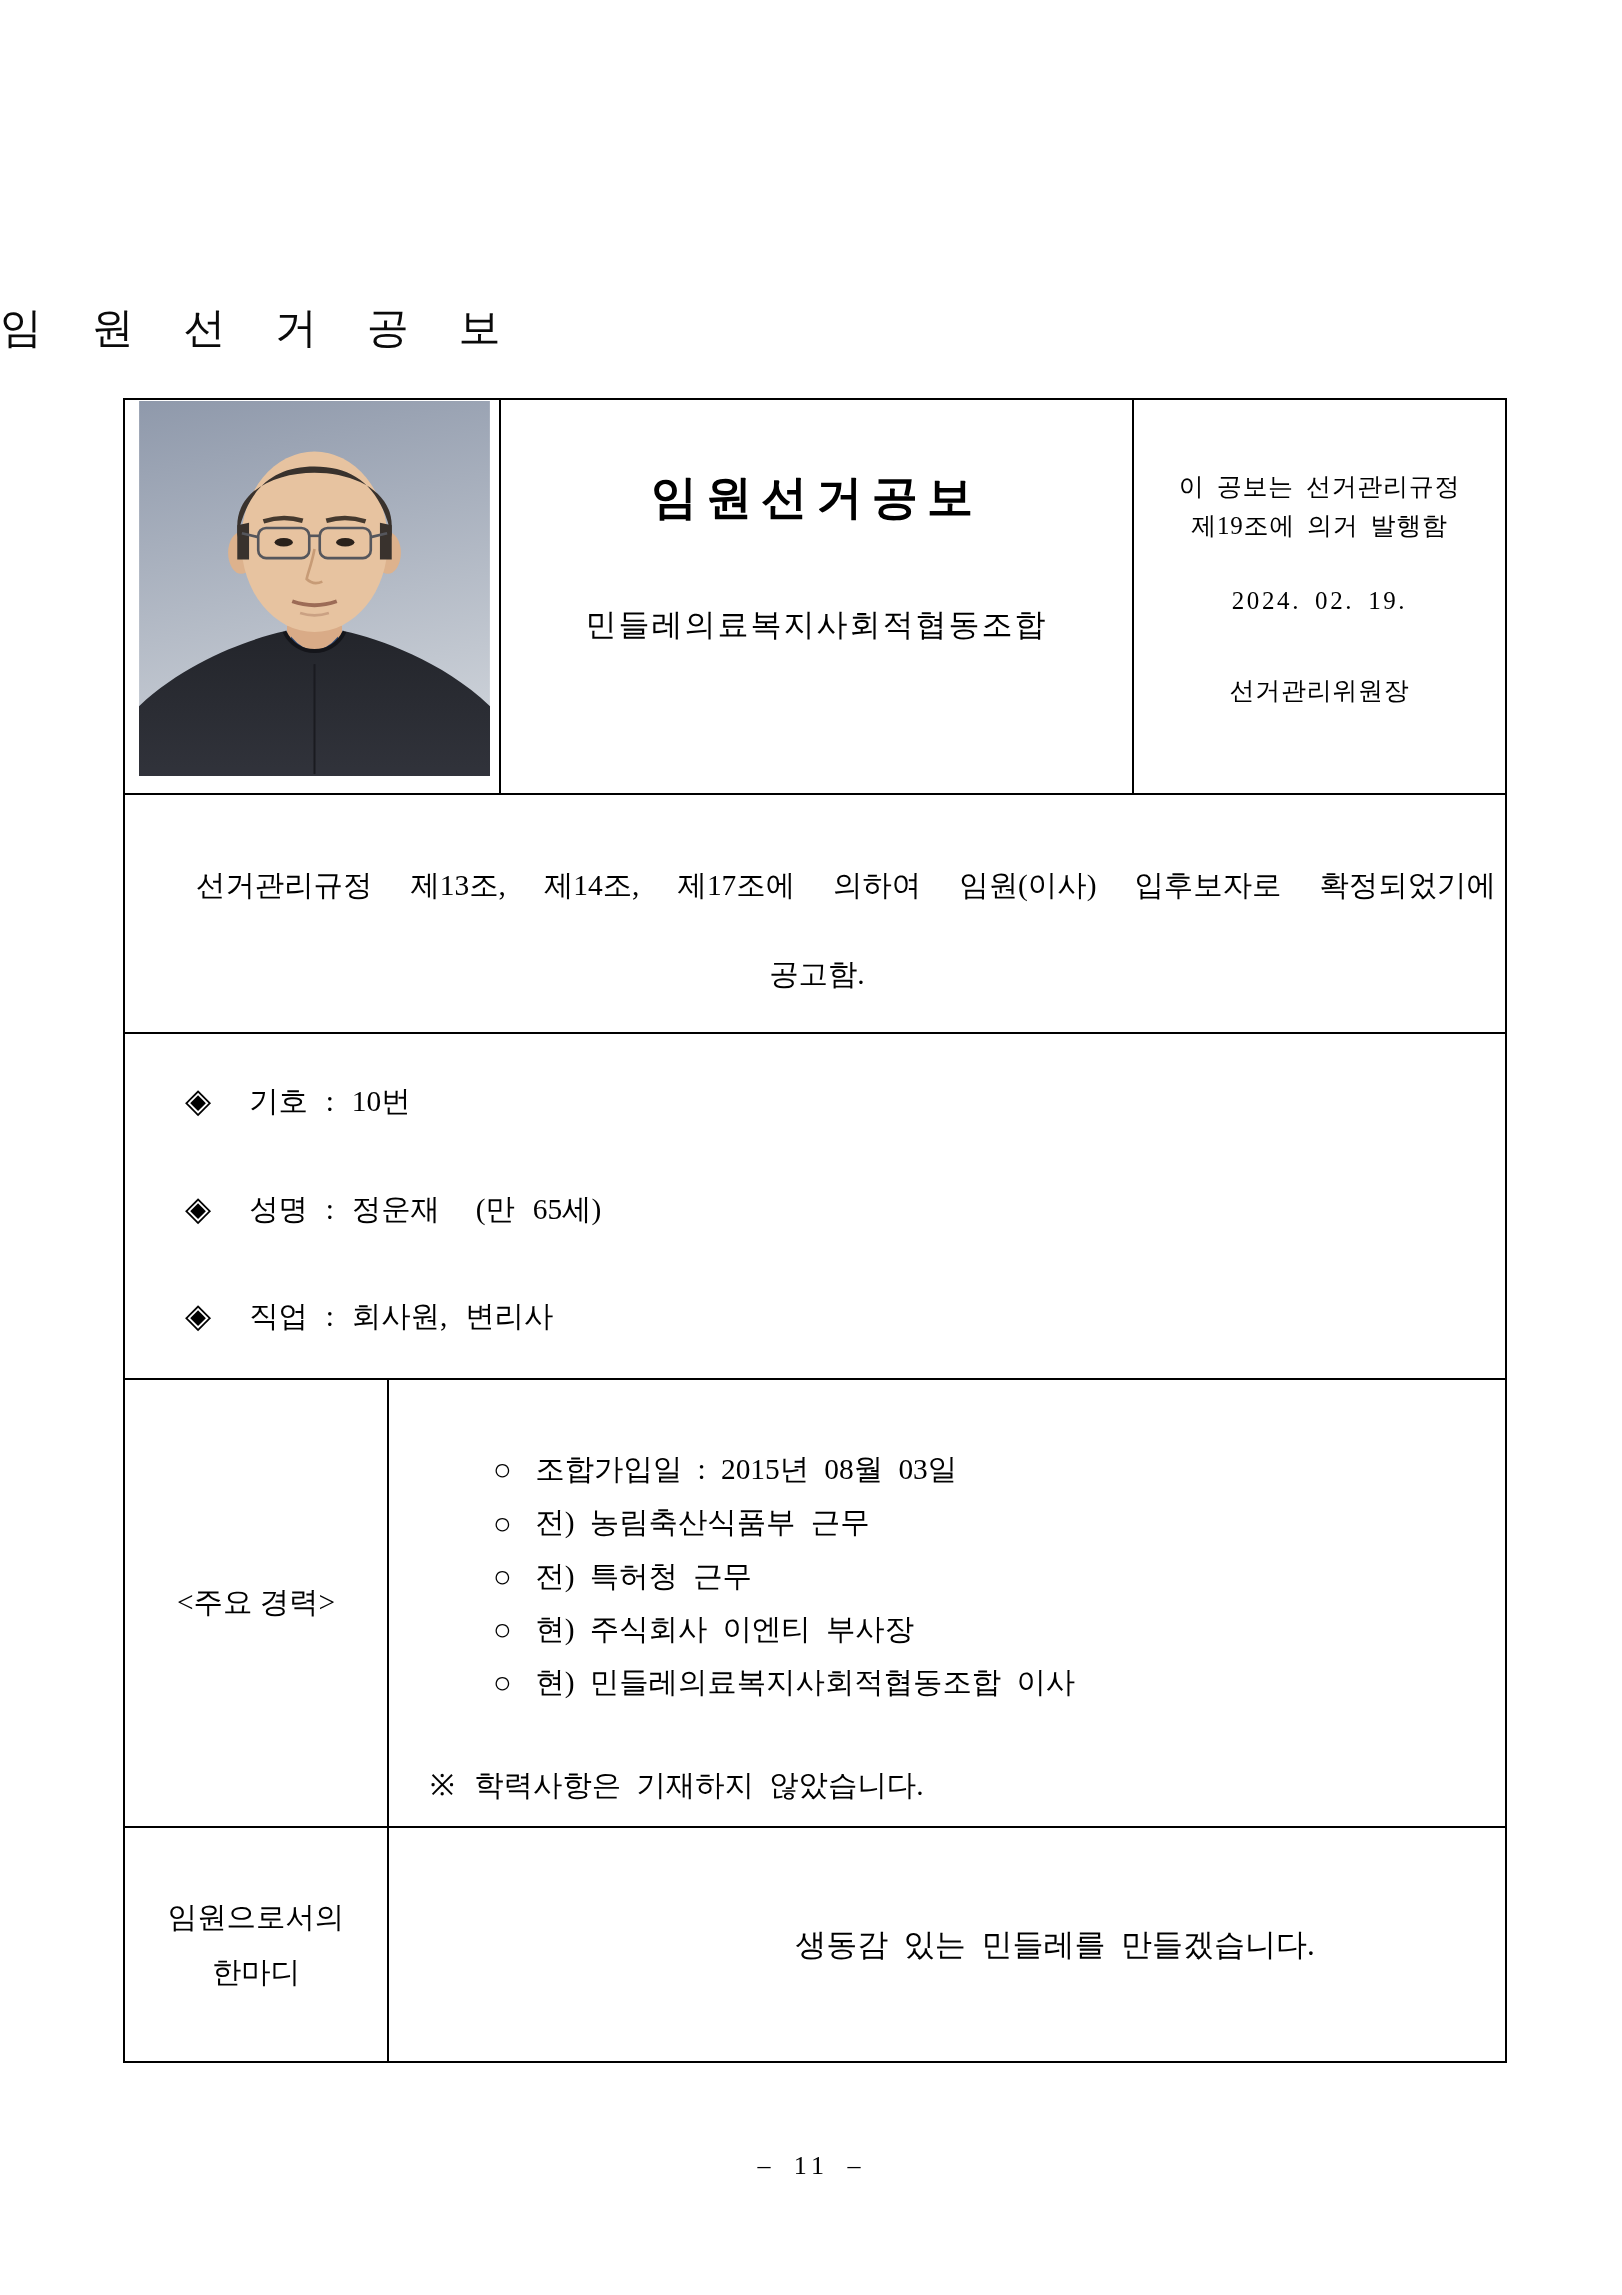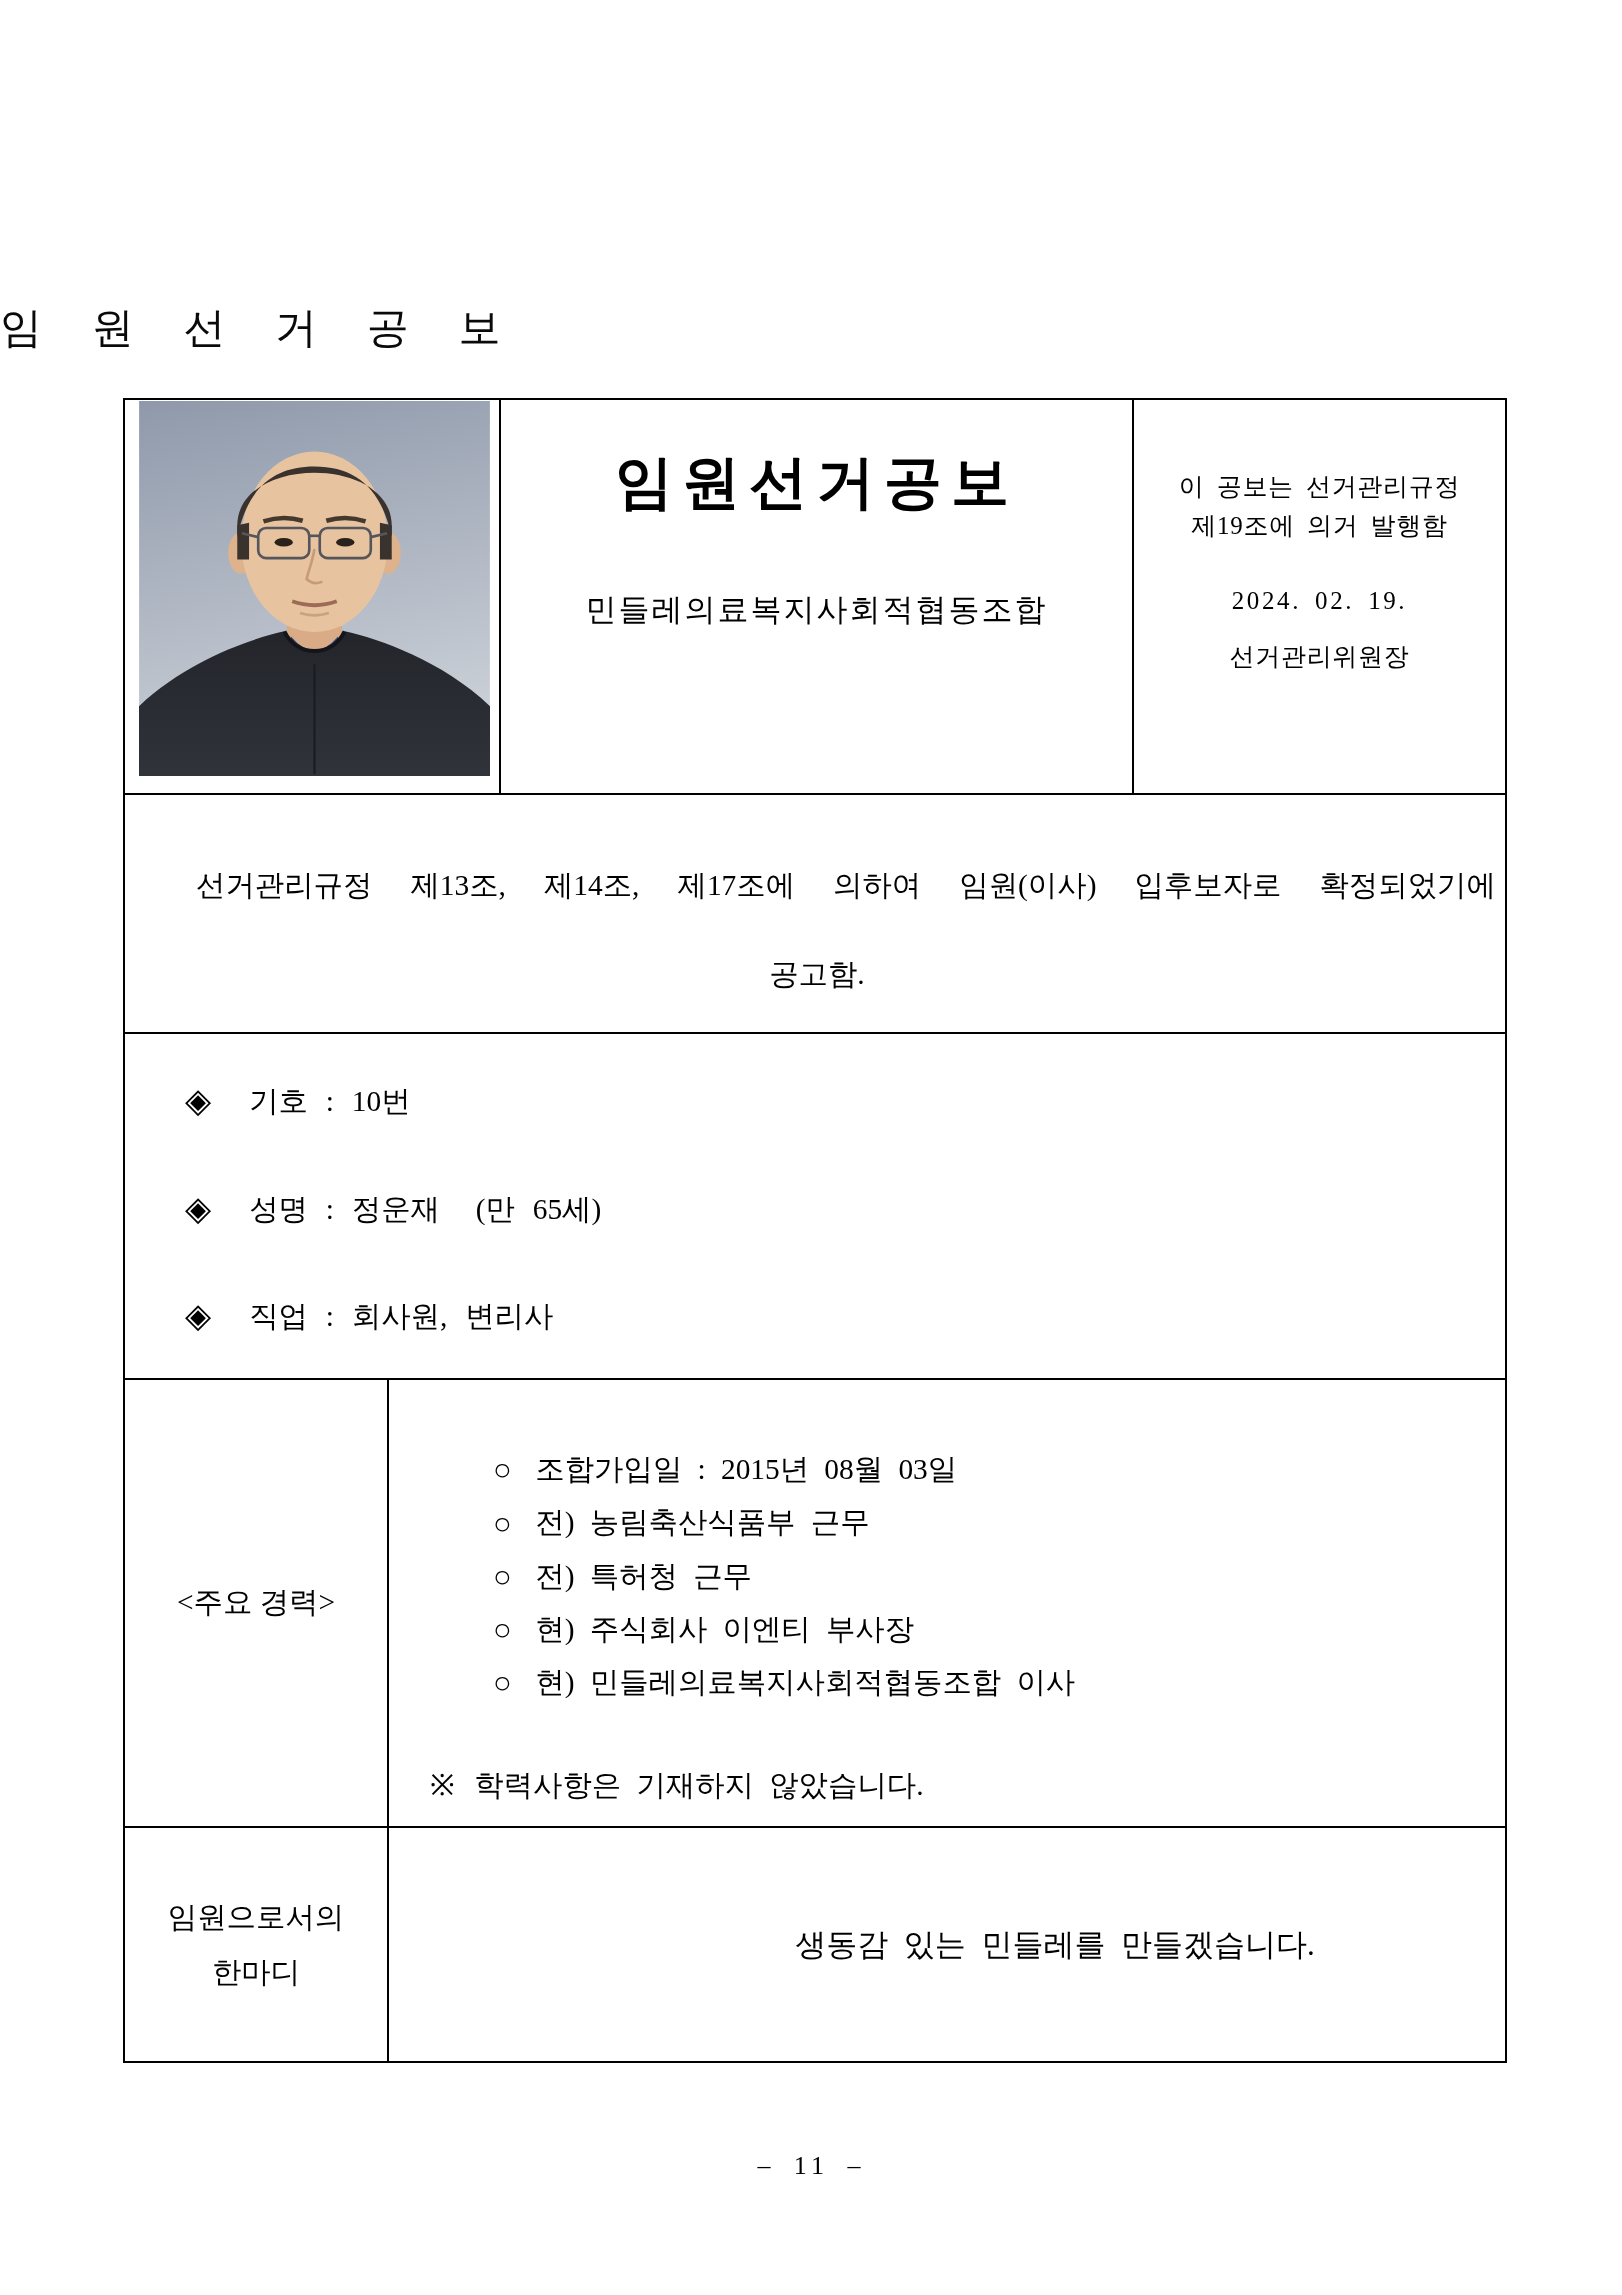--- a/index.html
+++ b/index.html
@@ -21,27 +21,27 @@
   .row{display:flex;flex-direction:row;box-sizing:border-box;flex:0 0 auto;}
   .row + .row{border-top:2px solid #000;}
   .cell{box-sizing:border-box;position:relative;overflow:hidden;}
   .cell + .cell{border-left:2px solid #000;}
 
   
   .row1{flex-basis:393px;}
   .photo-cell{flex:0 0 374px;}
   .photo-cell svg{display:block;margin:1.3px 0 0 13.7px;}
   .title-cell{flex:0 0 633px;display:flex;flex-direction:column;align-items:center;}
-  .main-title{margin-top:51px;font-size:58px;line-height:63px;font-weight:bold;letter-spacing:9.2px;white-space:pre;}
+  .main-title{margin-top:66px;font-size:46px;line-height:63px;font-weight:bold;letter-spacing:9.2px;white-space:pre;}
   .org-name{margin-top:77px;font-size:31px;line-height:37px;letter-spacing:2px;white-space:pre;}
   .issue-cell{flex:1 1 auto;display:flex;flex-direction:column;align-items:center;font-size:25px;line-height:38px;letter-spacing:0.7px;word-spacing:5.2px;white-space:pre;}
   .issue-l1{margin-top:68px;}
   .issue-l2{margin-top:1.3px;}
   .issue-date{margin-top:37px;letter-spacing:2.6px;}
-  .issue-issuer{margin-top:18px;}
+  .issue-issuer{margin-top:52px;}
 
   
   .row2{flex-basis:239px;}
   .notice-cell{flex:1 1 auto;padding:46px 9.2px 0 13px;font-size:29.4px;line-height:89px;}
   .notice-l1{text-align:justify;text-align-last:justify;text-indent:58px;word-spacing:9.2px;}
   .notice-l2{text-align:center;}
 
   
   .row3{flex-basis:346px;}
   .cand-cell{flex:1 1 auto;padding:13px 0 0 60px;font-size:29.4px;line-height:107px;}

